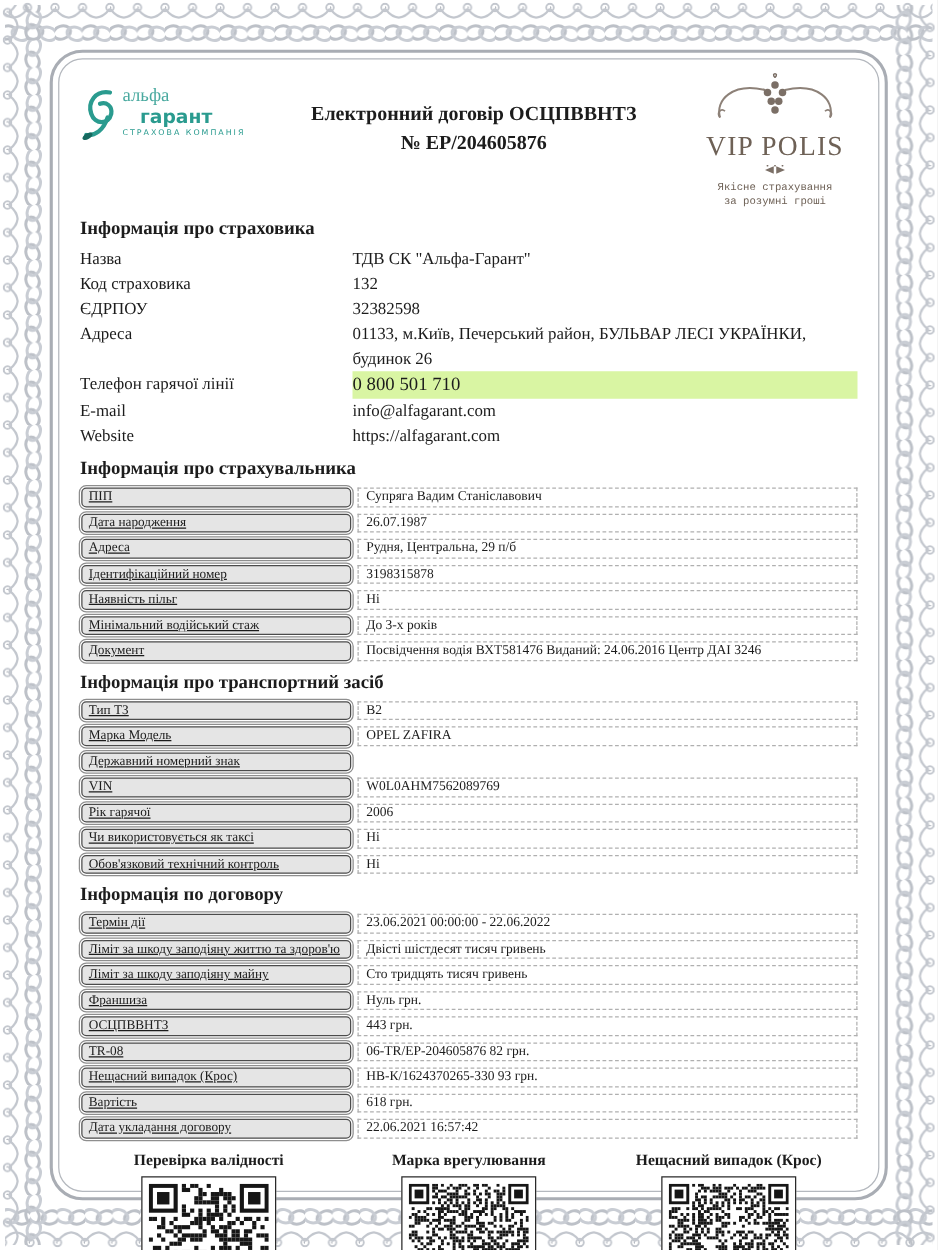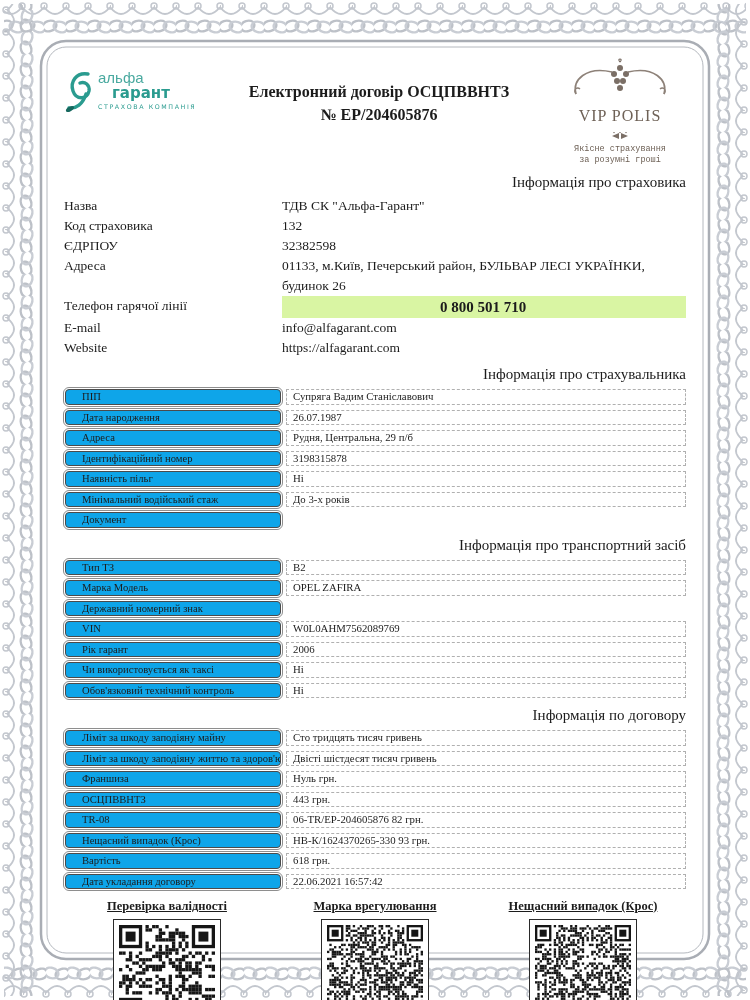--- a/index.html
+++ b/index.html
@@ -5,46 +5,46 @@
   html,body{margin:0;padding:0;background:#e9e9e9;}
   .page{position:relative;width:750px;height:1000px;background:#fff;overflow:hidden;
         font-family:"Liberation Serif", serif;color:#1c1c1c;}
   .border-svg{position:absolute;inset:0;pointer-events:none;}
   .content{position:absolute;left:64px;top:56px;width:622px;}
 
   
   .header{display:flex;align-items:flex-start;}
   .logo-alfa{width:140px;padding-top:14px;display:flex;gap:4px;}
   .alfa-text{display:flex;flex-direction:column;line-height:1;}
-  .alfa-line1{color:var(--accent-teal);font-size:15px;font-family:Liberation Sans, sans-serif;opacity:.85;}
+  .alfa-line1{color:var(--accent-teal);font-size:15px;font-family:Liberation Serif, serif;opacity:.85;}
   .alfa-line2{color:var(--accent-teal);font-size:15px;font-weight:bold;font-family:"DejaVu Sans",sans-serif;margin:1px 0 3px 14px;}
   .alfa-line3{color:var(--accent-teal);font-size:6.3px;letter-spacing:1.6px;font-family:"DejaVu Sans",sans-serif;}
   .doc-title{flex:1;text-align:center;padding-top:24px;font-weight:bold;font-size:16px;line-height:23px;font-family:Liberation Serif, serif;}
   .logo-vip{width:132px;text-align:center;color:var(--vip-brown);padding-top:2px;}
-  .vip-name{font-size:16px;letter-spacing:1px;line-height:20px;}
+  .vip-name{font-size:22px;letter-spacing:1px;line-height:20px;}
   .vip-tag{font-size:8.5px;line-height:11px;font-family:Liberation Mono, monospace;}
 
   
-  .section-title{text-align:right;font-weight:normal;font-size:15px;margin:8px 0 5px;}
+  .section-title{text-align:left;font-weight:bold;font-size:15px;margin:8px 0 5px;}
 
   
   .kv{display:grid;grid-template-columns:218px 1fr;font-size:13.5px;line-height:20px;}
   .kv .v{padding-right:2px;}
-  .kv-phone .v{background:var(--phone-highlight);text-align:center;font-weight:bold;font-size:15px;line-height:22px;}
+  .kv-phone .v{background:var(--phone-highlight);text-align:left;font-weight:normal;font-size:15px;line-height:22px;}
 
   
   .trow{display:grid;grid-template-columns:218px 1fr;column-gap:4px;margin-bottom:3px;align-items:stretch;}
   .tlabel{border:1px solid var(--table-border-dark);outline:1px solid #8e8e8e;outline-offset:1px;
-          border-radius:4px;padding:1px 16px;font-size:10.6px;line-height:11.5px;white-space:nowrap;overflow:hidden;background:#0ea5e9;margin:1px;}
+          border-radius:4px;padding:1px 5px;font-size:10.6px;line-height:11.5px;white-space:nowrap;overflow:hidden;background:#e5e5e5;margin:1px;text-decoration:underline;}
   .tvalue{border:1px dashed var(--table-border-light);padding:1px 6px;font-size:10.8px;line-height:11.5px;white-space:nowrap;overflow:hidden;margin:1px 0;}
 
   
   .qr-row{display:flex;justify-content:space-between;margin-top:9px;}
   .qr-col{width:206px;text-align:center;}
-  .qr-label{font-weight:bold;font-size:12.5px;text-decoration:underline;margin-bottom:5px;}
+  .qr-label{font-weight:bold;font-size:12.5px;margin-bottom:5px;}
   .qr-frame{display:inline-block;border:1.5px solid #2a2a2a;padding:5px;background:#fff;line-height:0;}
 </style>
 </head>
 <body>
 
 <div class="page">
 
   <svg class="border-svg" width="750" height="1000">
     <defs>
       <pattern id="chain" width="22" height="36" patternUnits="userSpaceOnUse">
@@ -168,59 +168,64 @@
     <div class="trow">
       <div class="tlabel">Наявність пільг</div>
       <div class="tvalue">Ні</div>
     </div>
     <div class="trow">
       <div class="tlabel">Мінімальний водійський стаж</div>
       <div class="tvalue">До 3-х років</div>
     </div>
     <div class="trow">
       <div class="tlabel">Документ</div>
+      <div class="tvalue">Посвідчення водія ВХТ581476 Виданий: 24.06.2016 Центр ДАІ 3246</div>
     </div>
 
     <div class="section-title">Інформація про транспортний засіб</div>
     <div class="trow">
       <div class="tlabel">Тип ТЗ</div>
       <div class="tvalue">B2</div>
     </div>
     <div class="trow">
       <div class="tlabel">Марка Модель</div>
       <div class="tvalue">OPEL ZAFIRA</div>
     </div>
     <div class="trow">
       <div class="tlabel">Державний номерний знак</div>
     </div>
     <div class="trow">
       <div class="tlabel">VIN</div>
       <div class="tvalue">W0L0AHM7562089769</div>
     </div>
     <div class="trow">
-      <div class="tlabel">Рік гарант</div>
+      <div class="tlabel">Рік гарячої</div>
       <div class="tvalue">2006</div>
     </div>
     <div class="trow">
       <div class="tlabel">Чи використовується як таксі</div>
       <div class="tvalue">Ні</div>
     </div>
     <div class="trow">
       <div class="tlabel">Обов'язковий технічний контроль</div>
       <div class="tvalue">Ні</div>
     </div>
 
     <div class="section-title">Інформація по договору</div>
     <div class="trow">
+      <div class="tlabel">Термін дії</div>
+      <div class="tvalue">23.06.2021 00:00:00 - 22.06.2022</div>
+    </div>
+    <div class="trow">
+      <div class="tlabel">Ліміт за шкоду заподіяну життю та здоров'ю</div>
+      <div class="tvalue">Двісті шістдесят тисяч гривень</div>
+    </div>
+    <div class="trow">
       <div class="tlabel">Ліміт за шкоду заподіяну майну</div>
       <div class="tvalue">Сто тридцять тисяч гривень</div>
-    </div>
-    <div class="trow">
-      <div class="tlabel">Ліміт за шкоду заподіяну життю та здоров'ю</div>
-      <div class="tvalue">Двісті шістдесят тисяч гривень</div>
     </div>
     <div class="trow">
       <div class="tlabel">Франшиза</div>
       <div class="tvalue">Нуль грн.</div>
     </div>
     <div class="trow">
       <div class="tlabel">ОСЦПВВНТЗ</div>
       <div class="tvalue">443 грн.</div>
     </div>
     <div class="trow">

